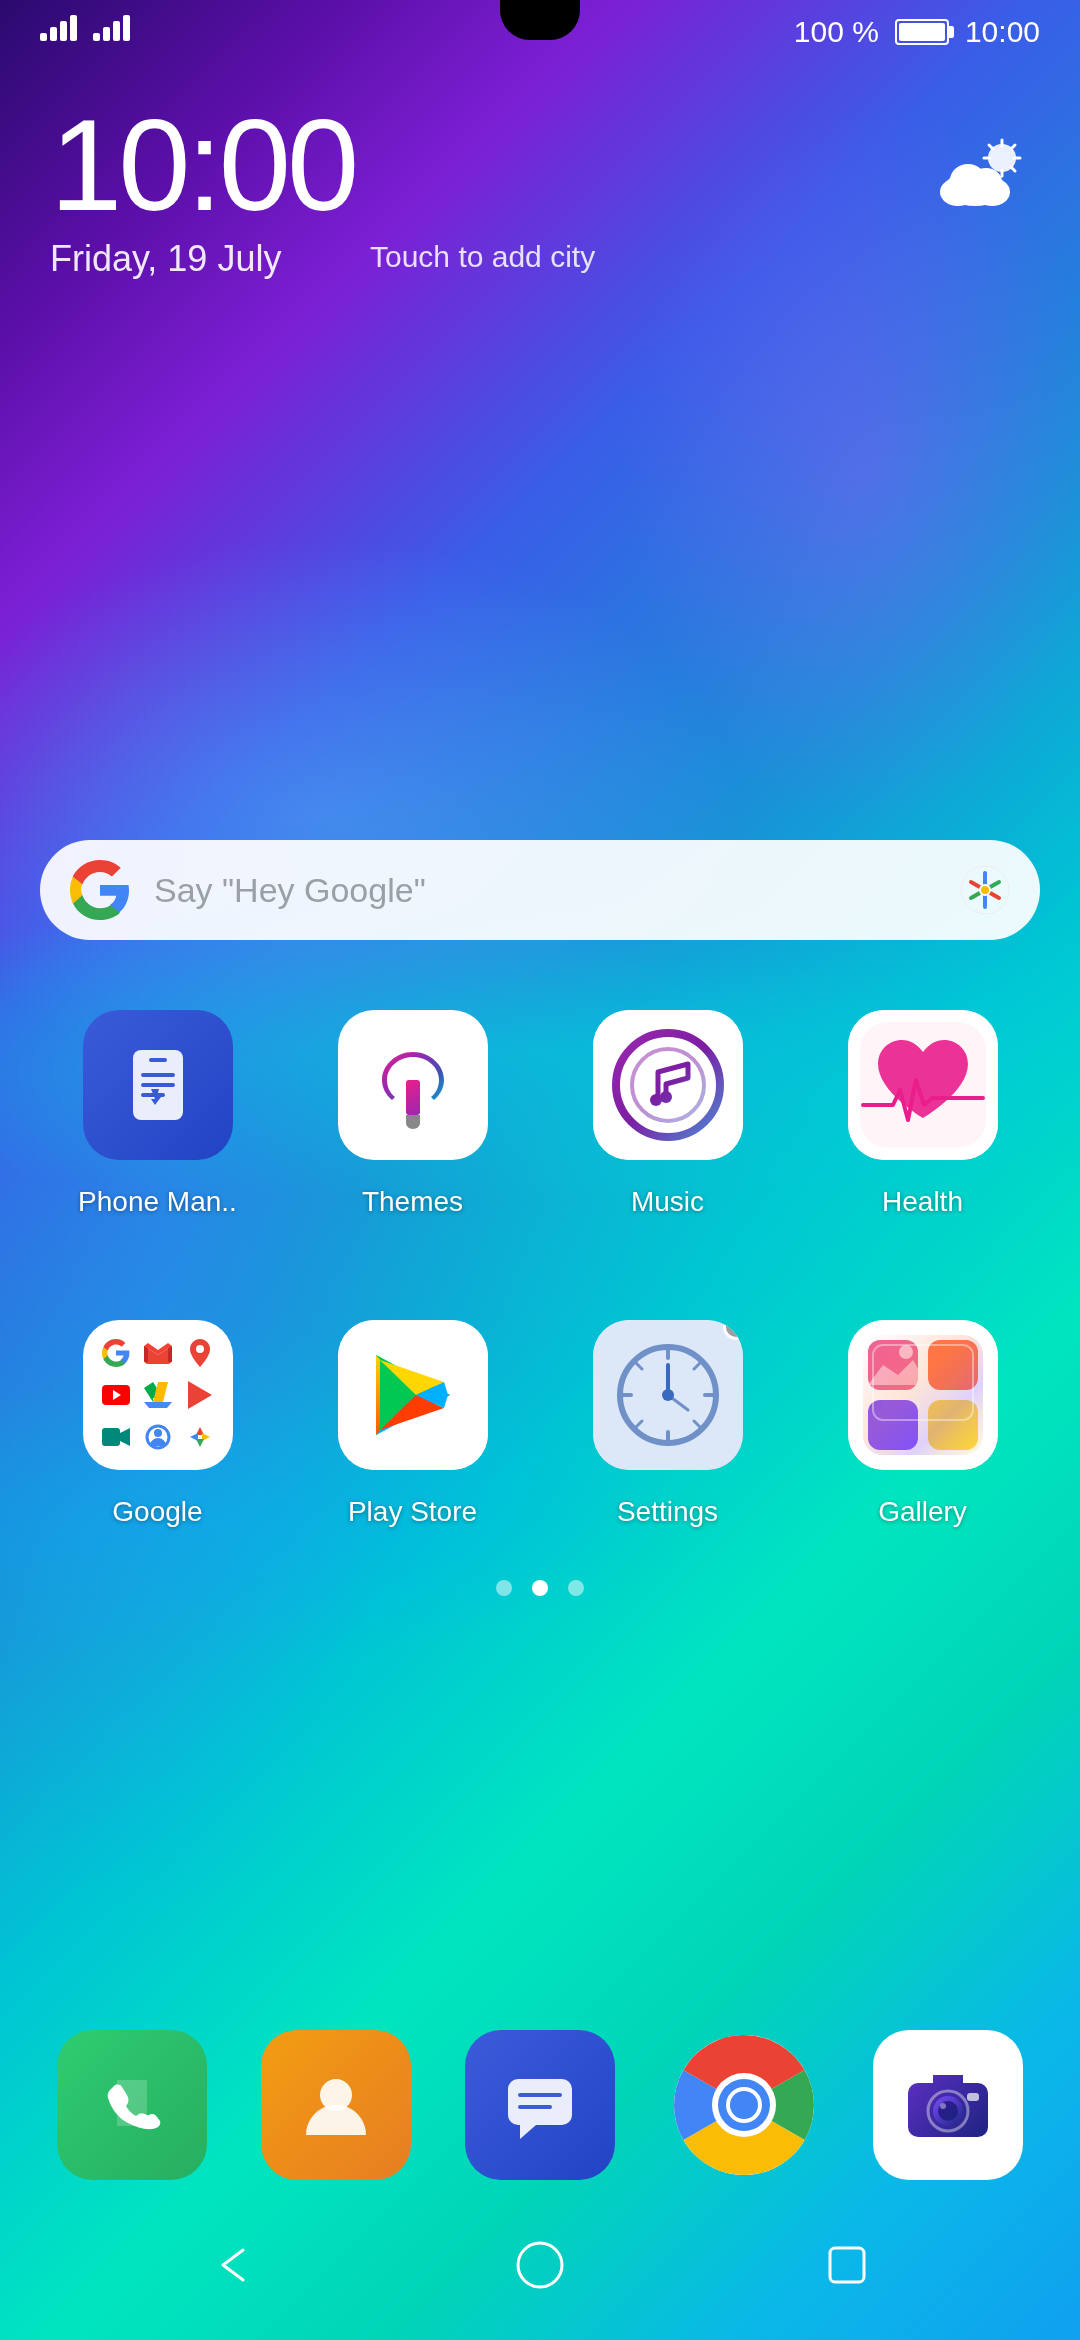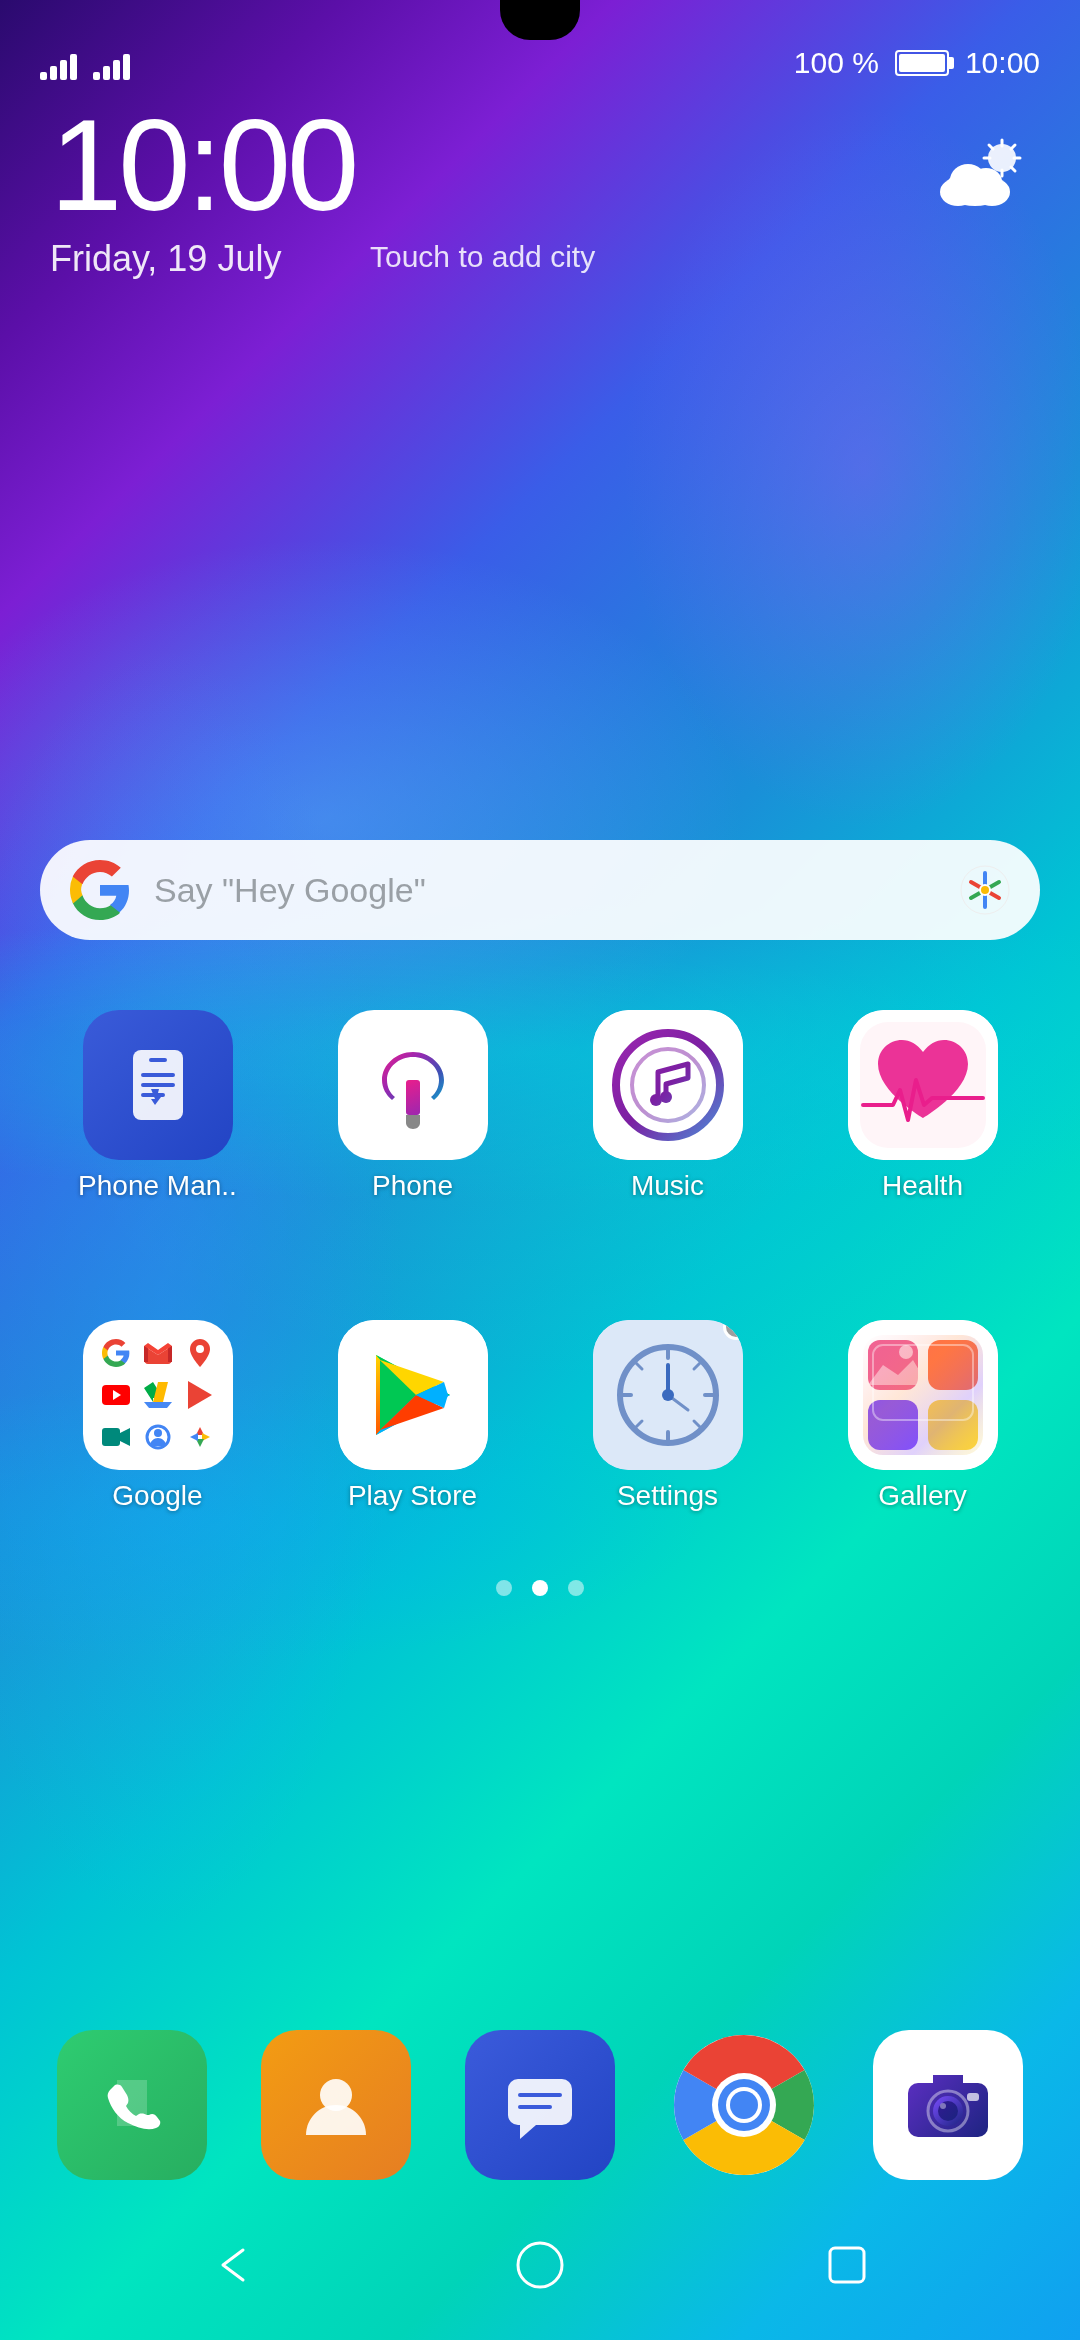--- a/index.html
+++ b/index.html
@@ -52,21 +52,21 @@
         radial-gradient(ellipse 900px 150px at 50% 45%, rgba(0,210,220,0.5) 0%, transparent 100%),
         radial-gradient(ellipse 300px 800px at 15% 55%, rgba(50,150,255,0.3) 0%, transparent 80%);
     }
 
     
     .status-bar {
       position: absolute;
       top: 0; left: 0; right: 0;
       height: 80px;
       display: flex;
-      align-items: flex-end;
+      align-items: flex-start;
       justify-content: space-between;
       padding: 15px 40px 0;
       z-index: 10;
     }
 
     .status-left {
       display: flex;
       align-items: center;
       gap: 16px;
     }
@@ -229,21 +229,21 @@
     }
 
     .app-row-1 { top: 1010px; }
     .app-row-2 { top: 1320px; }
 
     .app-item {
       display: flex;
       flex-direction: column;
       align-items: center;
       width: 170px;
-      gap: 10px;
+      gap: 26px;
       justify-content: space-between;
     }
 
     .app-icon {
       width: 150px;
       height: 150px;
       border-radius: 36px;
       display: flex;
       align-items: center;
       justify-content: center;
@@ -547,21 +547,21 @@
         <rect x="48" y="50" width="14" height="35" rx="3" fill="url(#brushGrad2)"></rect>
         <path d="M48 85h14v8c0 3-3 6-7 6s-7-3-7-6v-8z" fill="#888"></path>
         <defs>
           <linearGradient id="brushGrad2" x1="48" y1="50" x2="62" y2="85" gradientUnits="userSpaceOnUse">
             <stop offset="0%" stop-color="#e91e8c"></stop>
             <stop offset="100%" stop-color="#9c27b0"></stop>
           </linearGradient>
         </defs>
       </svg>
     </div>
-    <span class="app-label">Phone</span>
+    <span class="app-label">Themes</span>
   </div>
 
   <div class="app-item">
     <div class="app-icon icon-music">
       <svg width="150" height="150" viewBox="0 0 150 150" fill="none">
         <rect width="150" height="150" rx="36" fill="white"></rect>
 
         <circle cx="75" cy="75" r="52" fill="none" stroke="url(#musicGrad)" stroke-width="8"></circle>
         <circle cx="75" cy="75" r="36" fill="none" stroke="url(#musicGrad)" stroke-width="4" opacity="0.5"></circle>
 

